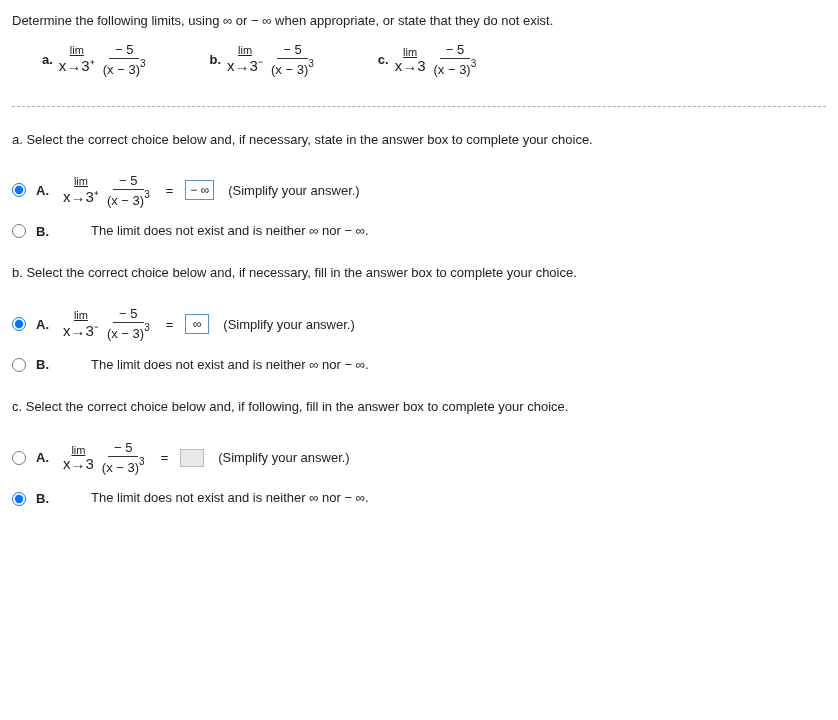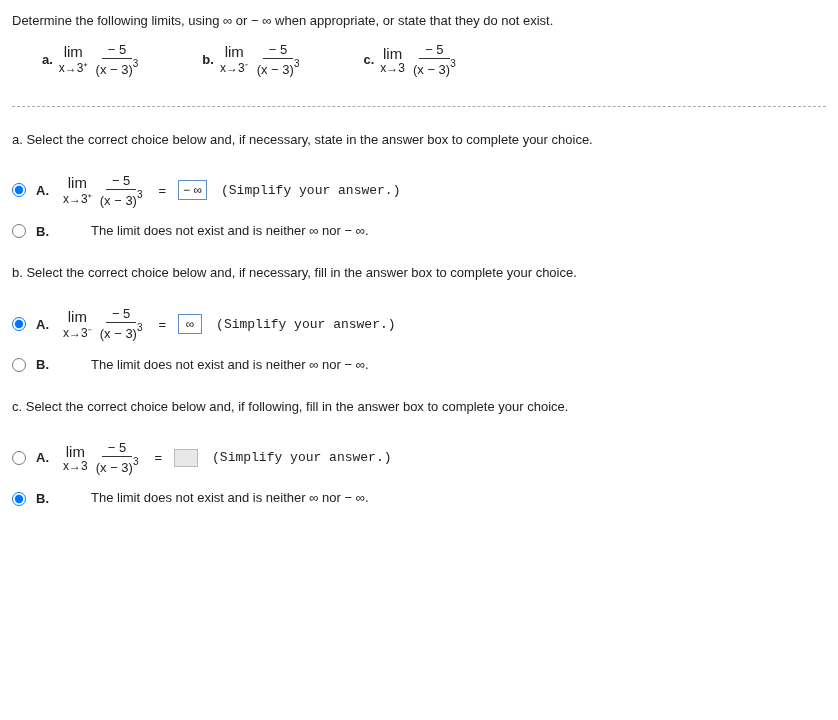--- a/index.html
+++ b/index.html
@@ -38,24 +38,25 @@
       display: inline-flex;
       align-items: center;
     }
     .lim-block {
       display: inline-flex;
       flex-direction: column;
       align-items: center;
       margin-right: 4px;
     }
     .lim-word {
+      font-size: 11px;
+      text-decoration: underline;
+    }
+    .lim-sub {
       font-size: 15px;
-    }
-    .lim-sub {
-      font-size: 12px;
       margin-top: -1px;
     }
     .fraction {
       display: inline-flex;
       flex-direction: column;
       align-items: center;
       vertical-align: middle;
     }
     .fraction .num {
       border-bottom: 1px solid #333;
@@ -111,21 +112,20 @@
     .answer-box-empty {
       border: 1px solid #bbb;
       background: #e8e8e8;
       padding: 2px 8px;
       min-width: 24px;
       display: inline-block;
       height: 18px;
     }
     .hint {
       margin-left: 6px;
-      font-family: Liberation Mono, monospace;
     }
     .choice-text {
       line-height: 1.4;
       margin-left: 28px;
     }
     .eq {
       margin: 0 4px;
     }
   </style>
 </head>

